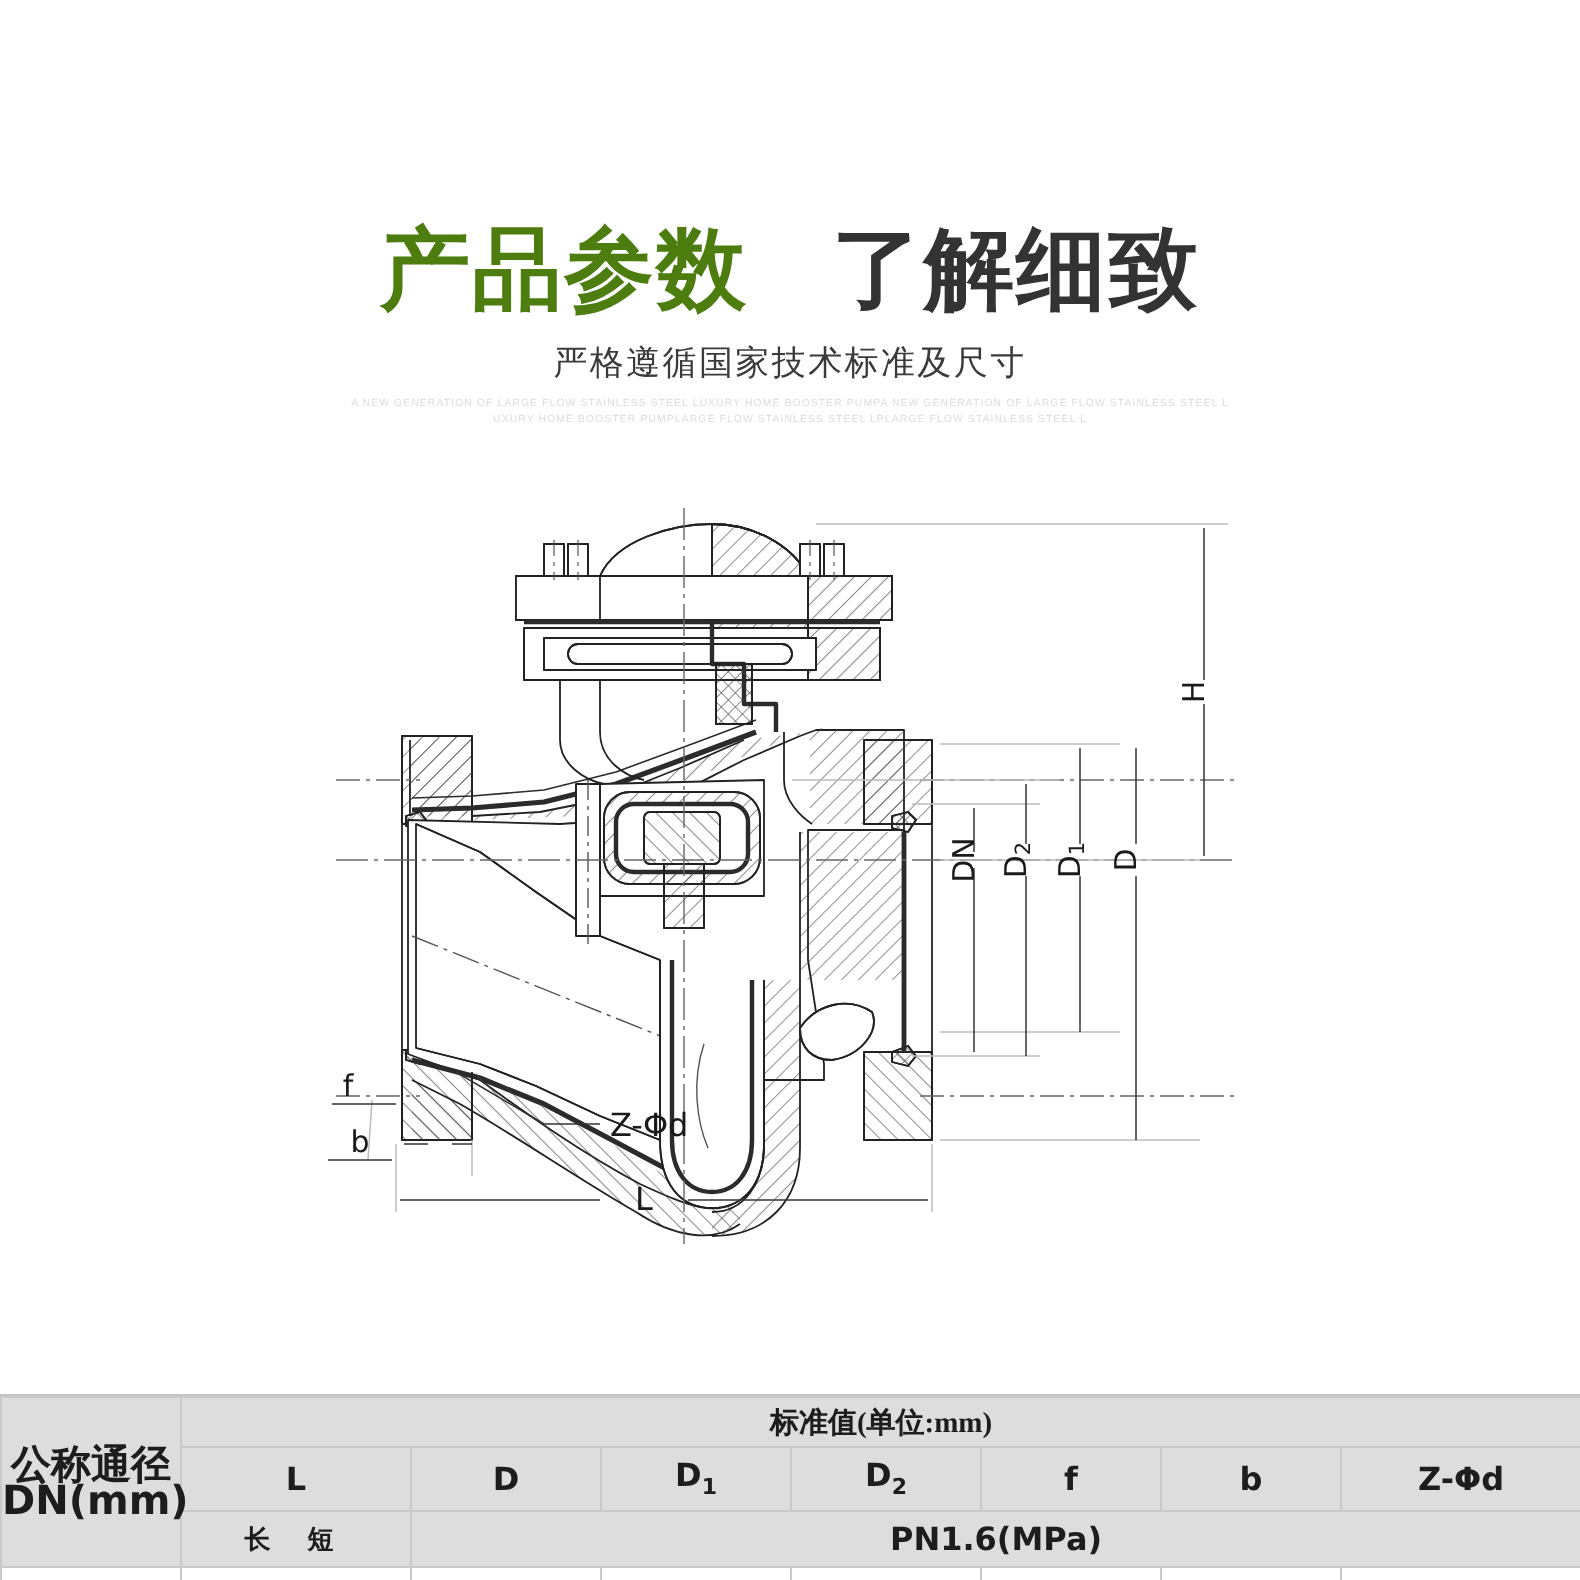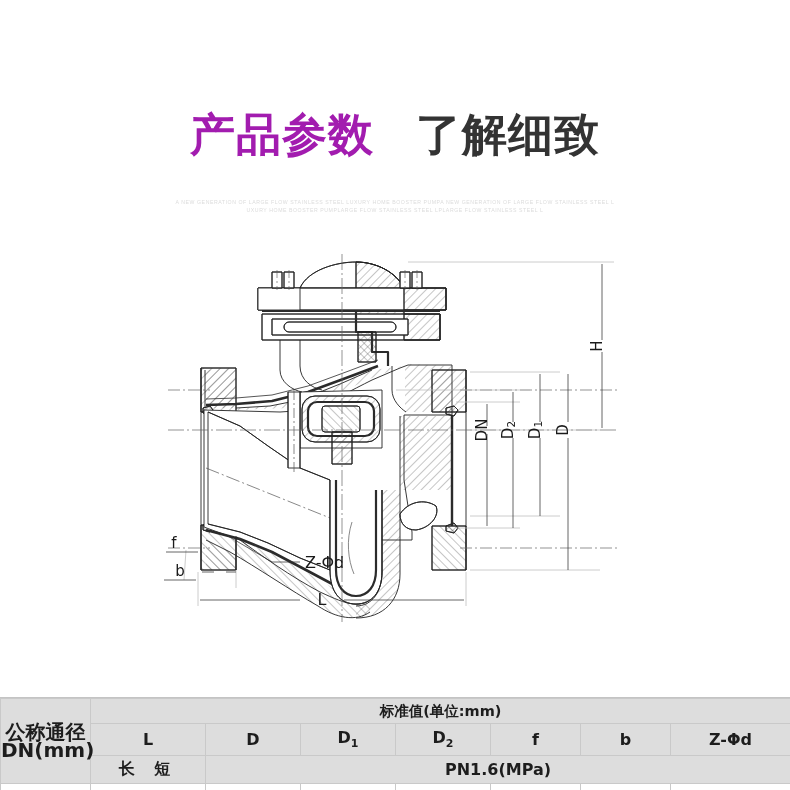--- a/index.html
+++ b/index.html
@@ -26,21 +26,21 @@
     white-space: nowrap;
     line-height: 1;
   }
   .title-part {
     display: inline-block;
     font-size: 45px;
     font-weight: bold;
     letter-spacing: 1px;
     font-family: "DejaVu Sans", "Liberation Sans", sans-serif;
   }
-  #title-red { color: #a21caf; }
+  #title-red { color: #4d7c0f; }
   #title-dark { color: #333333; margin-left: 42px; }
 
   #subtitle {
     position: absolute; left: 0; top: 170px; width: 790px;
     text-align: center;
     font-size: 17px;
     color: #3a3a3a;
     letter-spacing: 1.2px;
     font-family: "DejaVu Sans", "Liberation Sans", sans-serif;
   }
@@ -80,38 +80,39 @@
   .tbl td {
     border: 1px solid #c9c9c9;
     text-align: center;
     vertical-align: middle;
     color: #1d1d1d;
     font-weight: bold;
     background: #dddddd;
     padding: 0;
   }
   .cell-dn  { font-size: 20px; line-height: 18px; width: 90px; background: #d9d9d9; }
-  .cell-std { font-size: 14.5px; height: 25px; background: #d9d9d9; }
+  .cell-std { font-size: 14.5px; height: 25px; background: #d9d9d9; font-family: Liberation Serif, serif; }
   .cell-sym { font-size: 16px; height: 32px; background: #dedede; }
   .cell-pn  { font-size: 16px; height: 28px; background: #d9d9d9; }
-  .cell-cc  { font-size: 16px; height: 28px; background: #d9d9d9; letter-spacing: 7px; }
+  .cell-cc  { font-size: 13px; height: 28px; background: #d9d9d9; letter-spacing: 7px; }
   .sub { font-size: 11px; vertical-align: sub; }
   .tbl .last-row td { height: 10px; background: #ffffff; border-bottom: none; }
 </style>
 </head>
 <body>
 
 <div id="page">
 
   <div id="header">
 
     <div id="title-row">
       <span class="title-part" id="title-red">产品参数</span><span class="title-part" id="title-dark">了解细致</span>
     </div>
 
+    <div id="subtitle">严格遵循国家技术标准及尺寸</div>
 
     <div id="eng-lines">
       <div class="eng-line">A NEW GENERATION OF LARGE FLOW STAINLESS STEEL LUXURY HOME BOOSTER PUMPA NEW GENERATION OF LARGE FLOW STAINLESS STEEL L</div>
       <div class="eng-line">UXURY HOME BOOSTER PUMPLARGE FLOW STAINLESS STEEL LPLARGE FLOW STAINLESS STEEL L</div>
     </div>
 
   </div>
 
   <div id="drawing">
     <svg width="790" height="450" viewBox="0 0 790 450" xmlns="http://www.w3.org/2000/svg">

